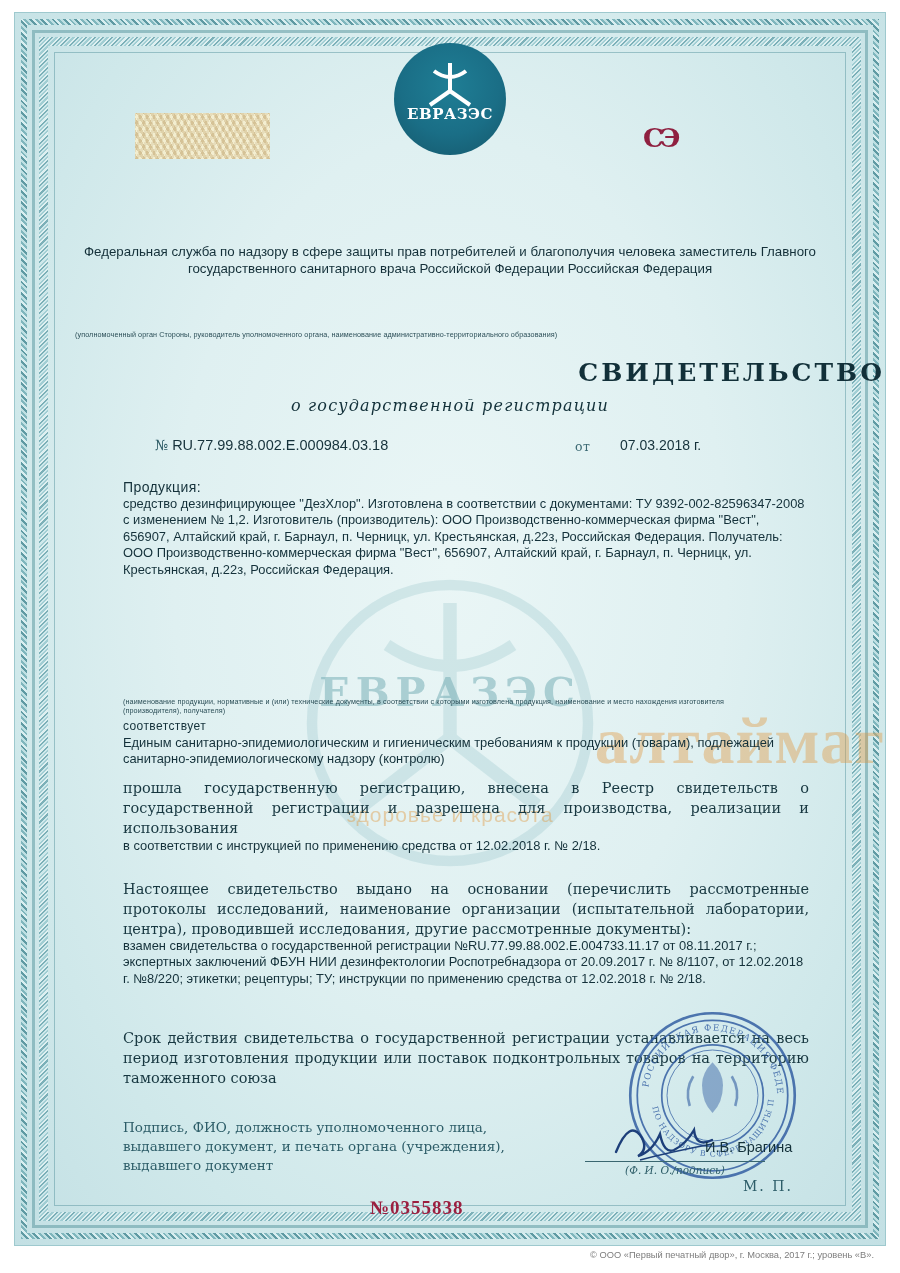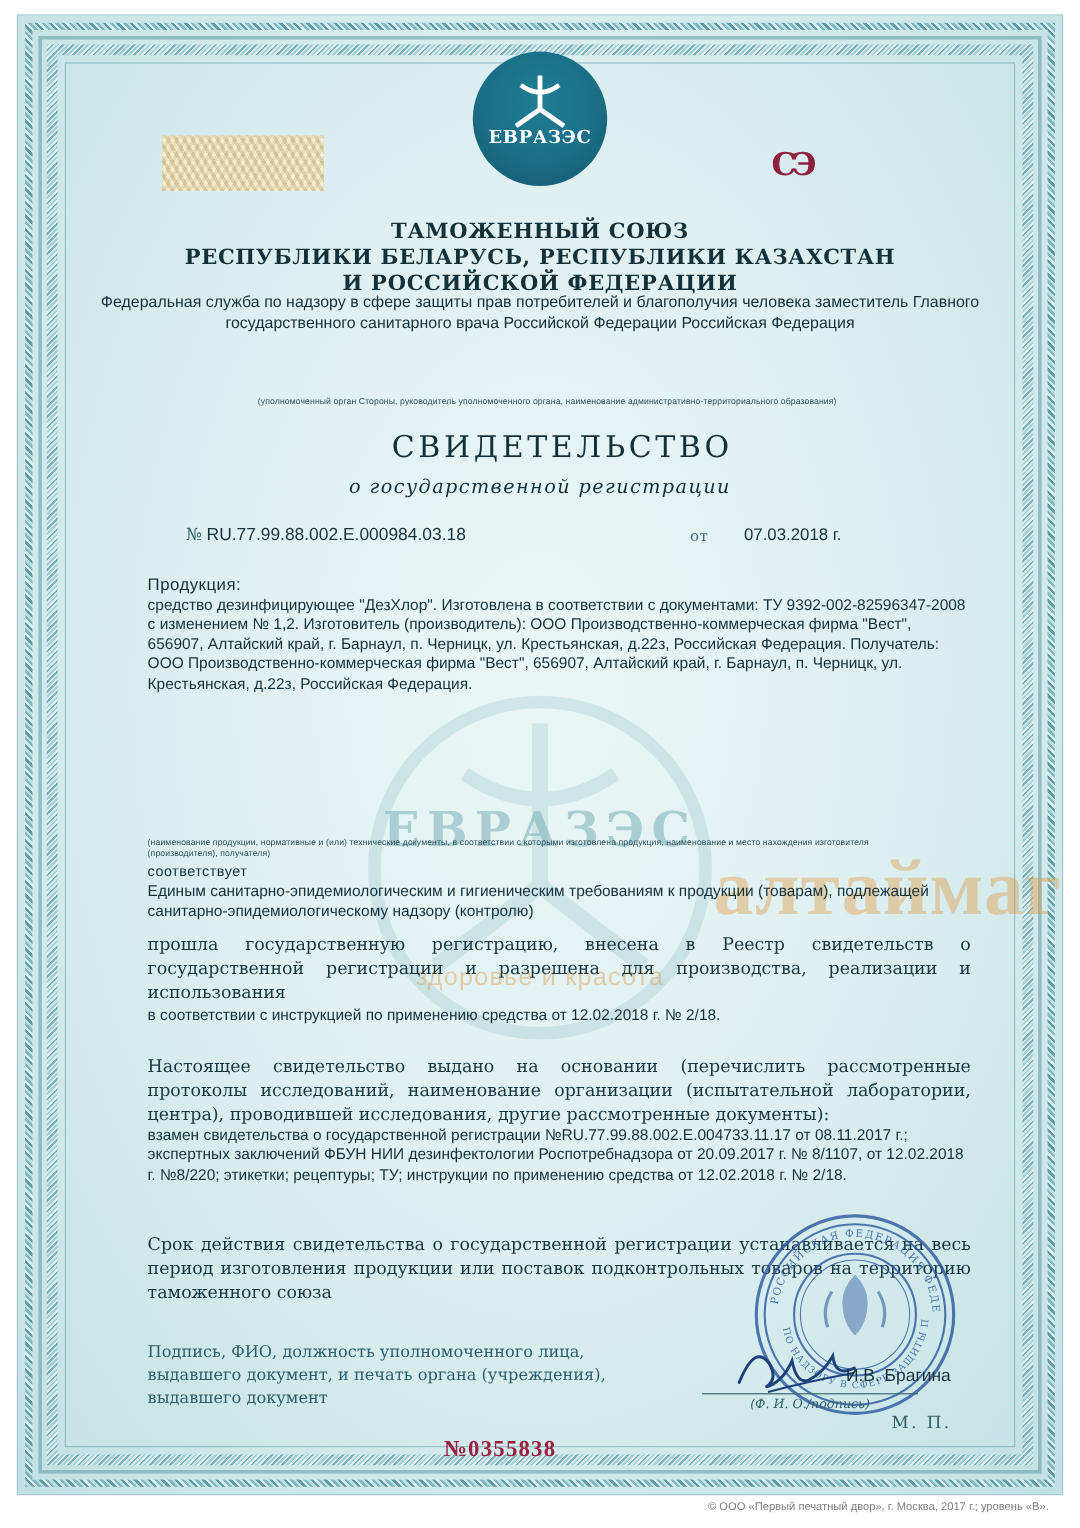--- a/index.html
+++ b/index.html
@@ -183,37 +183,36 @@
     top: 230px;
     text-align: center;
     font-family: "Liberation Sans", sans-serif;
     font-size: 13.3px;
     color: #143039;
     line-height: 17px;
   }
   .caption-small {
     position: absolute;
     left: 60px; right: 48px;
-    text-align: center;
     font-family: "Liberation Sans", sans-serif;
     font-size: 7.2px;
     color: #2b4e57;
     letter-spacing: .1px;
   }
   .cap1 { top: 317px; }
   .cap2 { top: 684px; text-align: left; left: 108px; right: 108px; }
 
   .main-title {
     position: absolute;
     left: 0; right: 0;
     top: 345px;
-    text-align: center;
+    text-align: right;
     font-family: "DejaVu Serif", serif;
     font-size: 25px;
-    font-weight: normal;
+    font-weight: bold;
     letter-spacing: 3px;
     color: #123039;
     padding-left: 37px;
   }
   .sub-title {
     position: absolute;
     left: 0; right: 0;
     top: 383px;
     text-align: center;
     font-family: "DejaVu Serif", serif;
@@ -380,25 +379,20 @@
         <path d="M32 2 L32 30" stroke="#ffffff" stroke-width="4" fill="none"></path>
         <path d="M32 30 L12 44" stroke="#ffffff" stroke-width="4" fill="none"></path>
         <path d="M32 30 L52 44" stroke="#ffffff" stroke-width="4" fill="none"></path>
         <path d="M16 10 q16 12 32 0" stroke="#ffffff" stroke-width="4" fill="none"></path>
       </svg>
       <div class="lbl">ЕВРАЗЭС</div>
     </div>
 
     <div class="se-stamp">СЭ</div>
 
-    <div class="title-block">
-      <div class="l1">ТАМОЖЕННЫЙ СОЮЗ</div>
-      <div class="l2">РЕСПУБЛИКИ БЕЛАРУСЬ, РЕСПУБЛИКИ КАЗАХСТАН</div>
-      <div class="l3">И РОССИЙСКОЙ ФЕДЕРАЦИИ</div>
-    </div>
 
     <div class="authority">Федеральная служба по надзору в сфере защиты прав потребителей и благополучия человека заместитель Главного государственного санитарного врача Российской Федерации Российская Федерация</div>
     <div class="caption-small cap1">(уполномоченный орган Стороны, руководитель уполномоченного органа, наименование административно-территориального образования)</div>
 
     <div class="main-title">СВИДЕТЕЛЬСТВО</div>
     <div class="sub-title">о государственной регистрации</div>
 
     <div class="numline">
       <span class="nlbl">№</span>
       <span class="num">RU.77.99.88.002.Е.000984.03.18</span>

